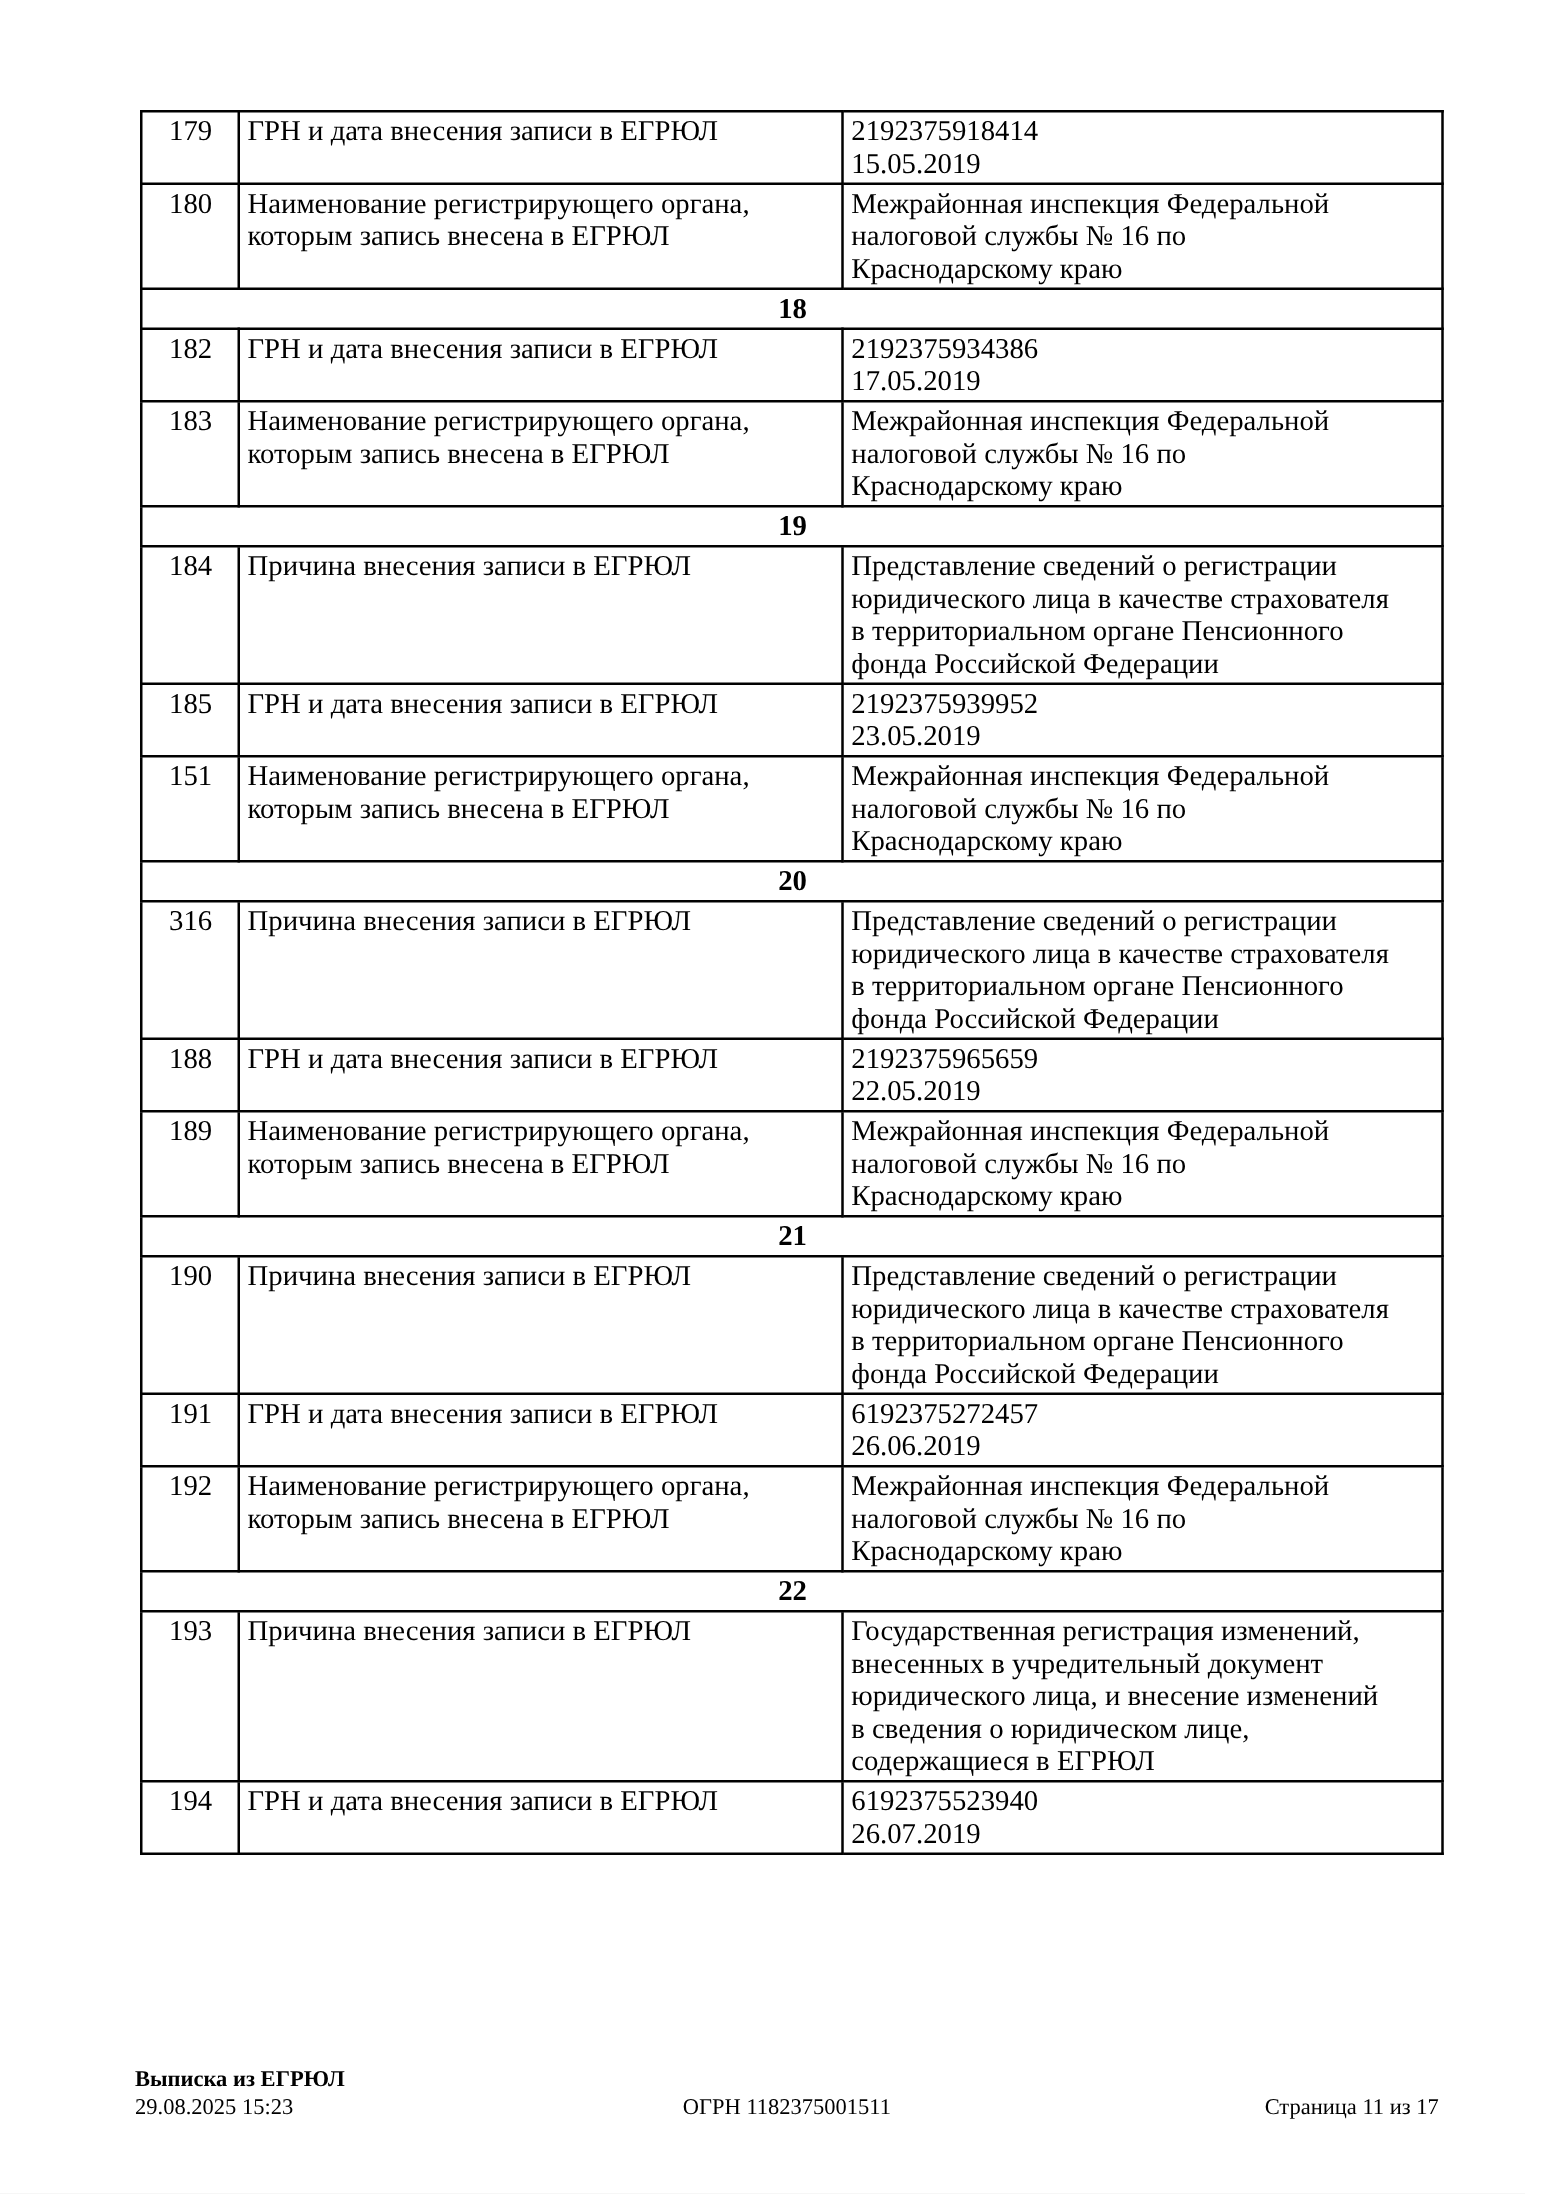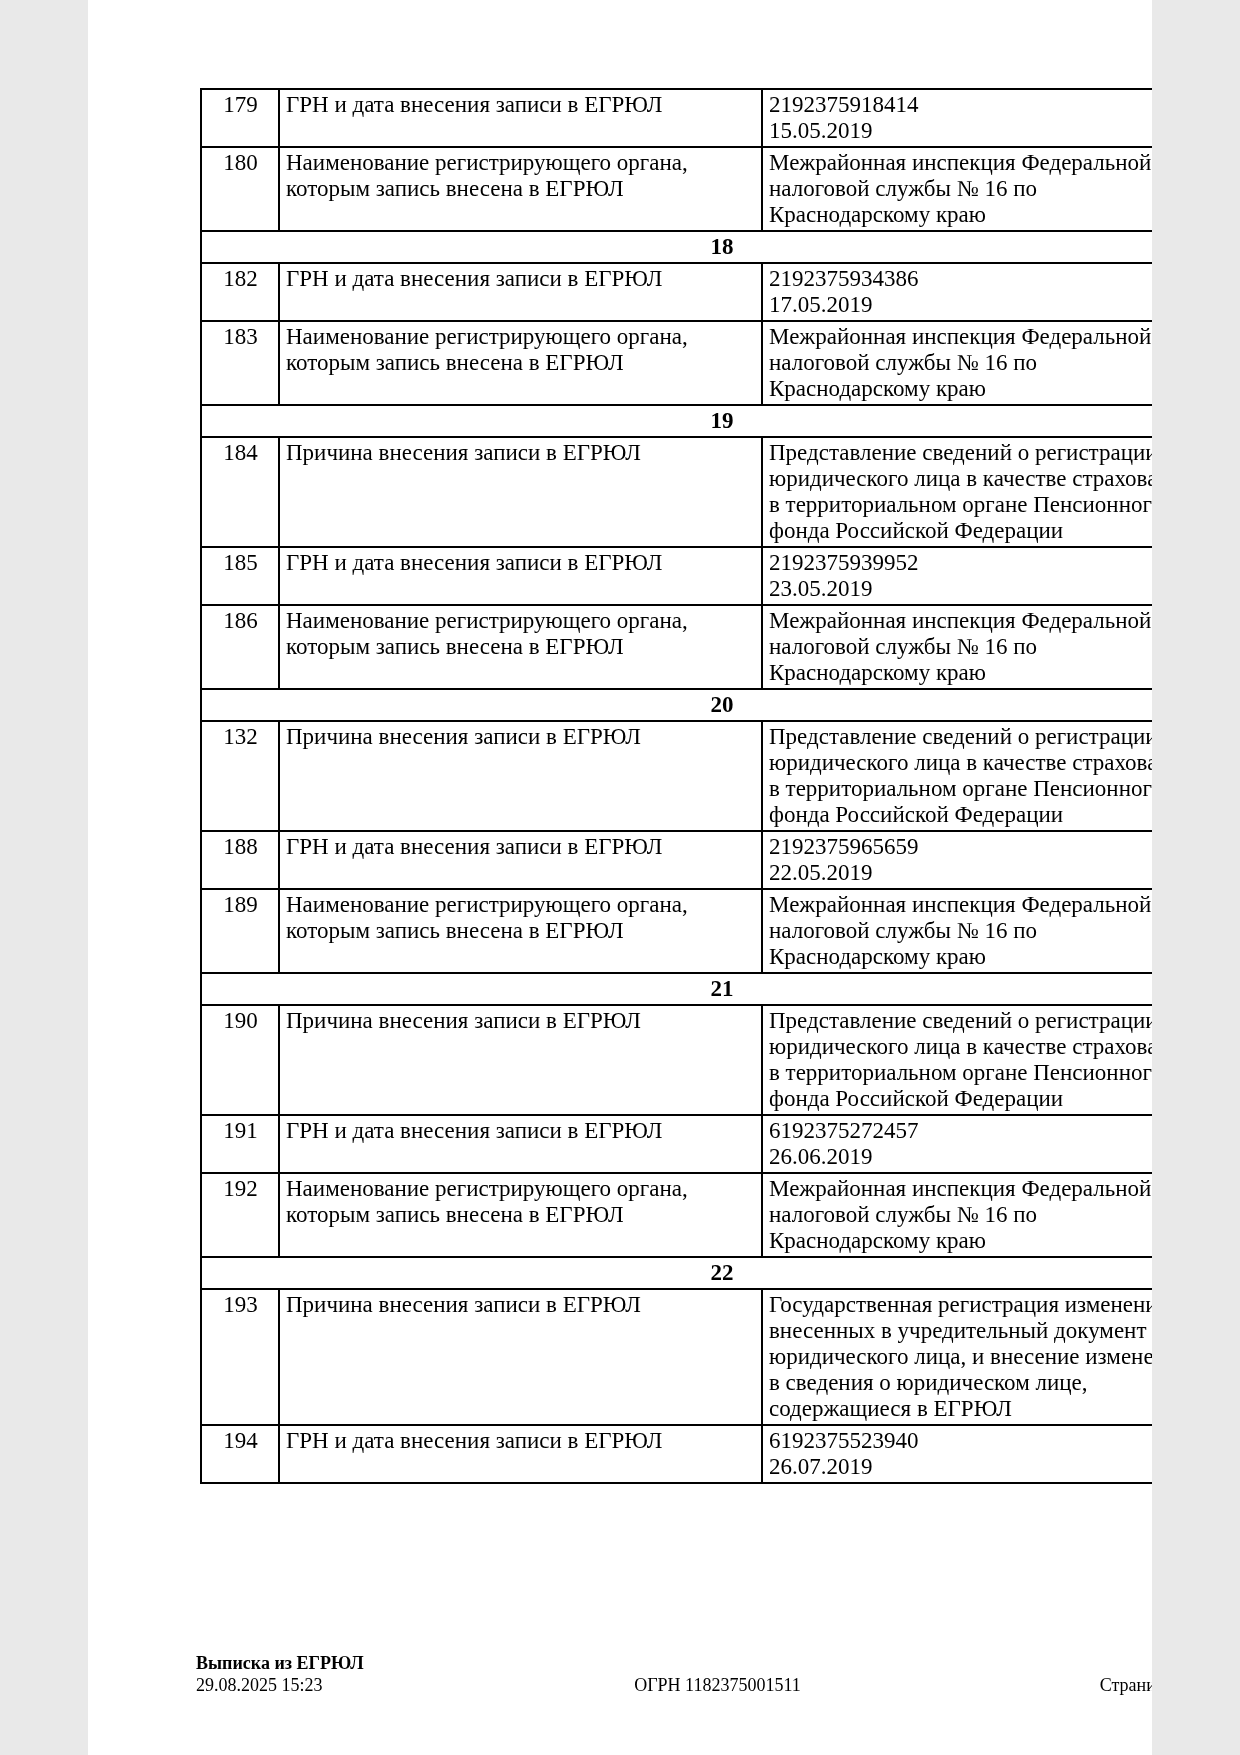--- a/index.html
+++ b/index.html
@@ -1,19 +1,19 @@
 <!DOCTYPE html>
 <html><head>
 <meta charset="utf-8">
 <style>
   * { margin: 0; padding: 0; box-sizing: border-box; }
   html, body { background: #e9e9e9; }
   .page {
     position: relative;
-    width: 1064px;
+    width: 1240px;
     height: 1755px;
     background: #ffffff;
     color: #000000;
     font-family: "Liberation Serif", "DejaVu Serif", serif;
     margin: 0 auto;
     overflow: hidden;
   }
   table.registry {
     position: absolute;
     left: 112px;
@@ -106,32 +106,32 @@
 в территориальном органе Пенсионного
 фонда Российской Федерации</td>
       </tr>
       <tr>
         <td class="cell-num">185</td>
         <td class="cell-label">ГРН и дата внесения записи в ЕГРЮЛ</td>
         <td class="cell-value">2192375939952
 23.05.2019</td>
       </tr>
       <tr>
-        <td class="cell-num">186</td>
+        <td class="cell-num">151</td>
         <td class="cell-label">Наименование регистрирующего органа,
 которым запись внесена в ЕГРЮЛ</td>
         <td class="cell-value">Межрайонная инспекция Федеральной
 налоговой службы № 16 по
 Краснодарскому краю</td>
       </tr>
       <tr>
         <td class="cell-section" colspan="3">20</td>
       </tr>
       <tr>
-        <td class="cell-num">132</td>
+        <td class="cell-num">316</td>
         <td class="cell-label">Причина внесения записи в ЕГРЮЛ</td>
         <td class="cell-value">Представление сведений о регистрации
 юридического лица в качестве страхователя
 в территориальном органе Пенсионного
 фонда Российской Федерации</td>
       </tr>
       <tr>
         <td class="cell-num">188</td>
         <td class="cell-label">ГРН и дата внесения записи в ЕГРЮЛ</td>
         <td class="cell-value">2192375965659

